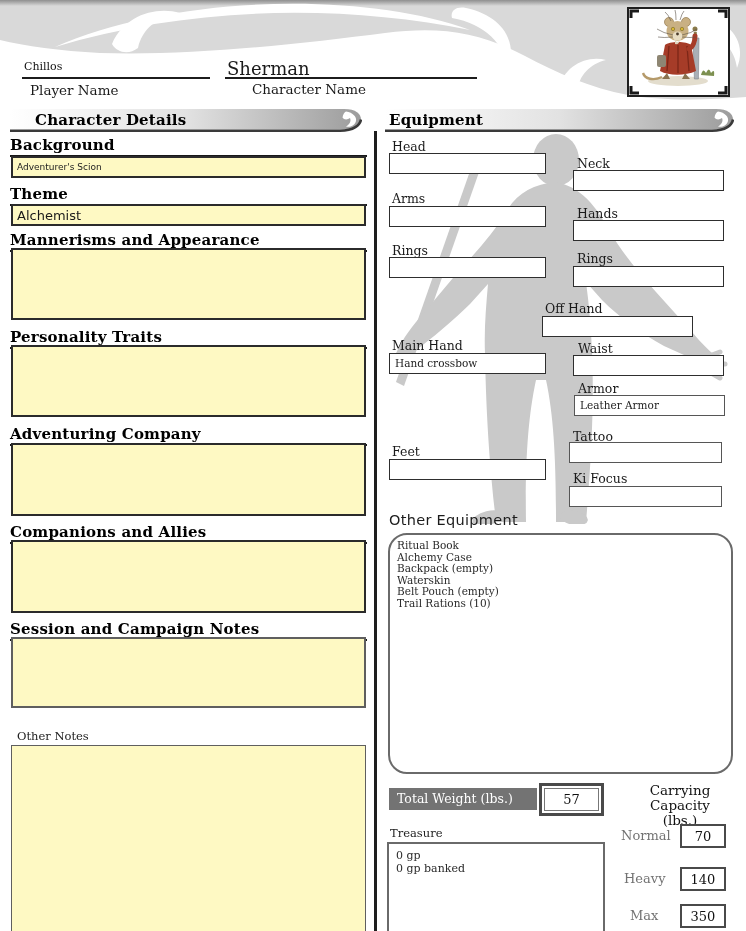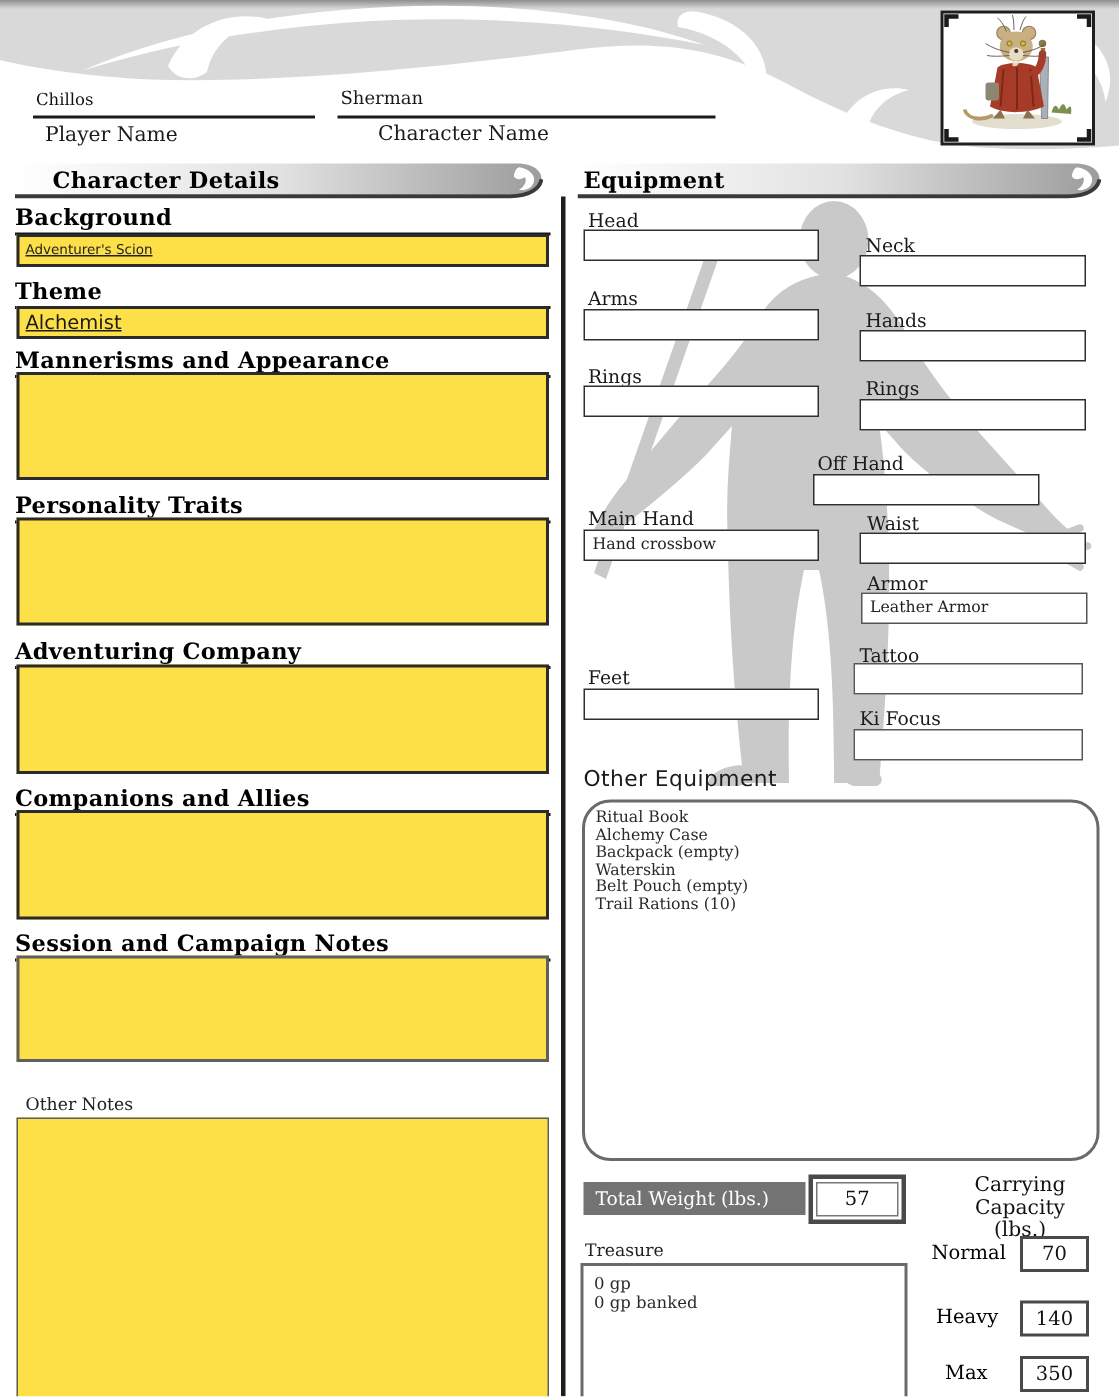--- a/index.html
+++ b/index.html
@@ -3,46 +3,46 @@
 <meta charset="utf-8">
 <style>
   html,body{margin:0;padding:0;background:#fff;}
   .page{position:relative;width:746px;height:931px;background:#fff;overflow:hidden;
         font-family:"DejaVu Serif","Liberation Serif",serif;color:#111;}
   .abs{position:absolute;}
   
   .small-serif{font-size:11px;}
   .field-underline{height:2px;background:#1c1c1c;}
   .under-label{font-size:13.5px;color:#1a1a1a;}
-  .char-name{font-size:12px;color:#1a1a1a;}
+  .char-name{font-size:18px;color:#1a1a1a;}
   .portrait-frame{border:2.5px solid #1f1f1f;background:#fff;}
   
   .band-title{font-weight:bold;font-size:15px;color:#000;letter-spacing:.2px;}
   
   .heading{font-weight:bold;font-size:15px;color:#000;border-bottom:2px solid #181818;
            padding-bottom:1px;letter-spacing:.2px;}
-  .fbox{background:#fde047;border:2px solid #2b2b2b;box-sizing:border-box;text-decoration:underline;}
+  .fbox{background:#fef9c3;border:2px solid #2b2b2b;box-sizing:border-box;}
   .fbox.gray{border-color:#5f5f5f;}
   .fbox.thin{border-width:1.5px;}
   .val-sans-sm{font-family:"DejaVu Sans","Liberation Sans",sans-serif;font-size:9px;padding:4px 4px;color:#222;}
   .val-sans{font-family:"DejaVu Sans","Liberation Sans",sans-serif;font-size:13px;padding:2px 4px;color:#1a1a1a;}
   .plain-label{font-size:11.5px;color:#222;}
   
   .slot-label{font-size:12.5px;color:#1a1a1a;}
   .slot-box{background:#fff;border:1.7px solid #2e2e2e;box-sizing:border-box;height:21px;}
   .slot-box.gray{border-color:#565656;}
   .slot-val{font-size:10.5px;padding:3px 5px;color:#222;}
   .oe-heading{font-family:"DejaVu Sans","Liberation Sans",sans-serif;font-size:14.5px;color:#1c1c1c;letter-spacing:.3px;}
   .list-box{background:#fff;border:2px solid #6a6a6a;box-sizing:border-box;
             font-size:10.5px;line-height:11.5px;color:#2a2a2a;padding:5px 7px;}
   .tw-bar{background:#737373;color:#fff;font-size:12.5px;line-height:22px;padding-left:8px;box-sizing:border-box;}
   .tw-outer{border:3px solid #4a4a4a;background:#fff;padding:2px;box-sizing:border-box;}
   .tw-inner{border:1px solid #777;height:100%;box-sizing:border-box;display:flex;align-items:center;justify-content:center;font-size:13px;}
   .cc-title{font-size:13.5px;text-align:center;line-height:15px;color:#111;}
-  .cc-label{font-size:13px;color:#000000;}
+  .cc-label{font-size:13px;color:#737373;}
   .cc-box{border:2px solid #4a4a4a;background:#fff;box-sizing:border-box;display:flex;align-items:center;justify-content:center;font-size:13px;}
   .divider{background:#1e1e1e;}
 </style>
 </head>
 <body>
 
 <div class="page">
 
   <svg class="abs" style="left:0;top:0;" width="746" height="102" viewBox="0 0 746 102">
     <defs>

